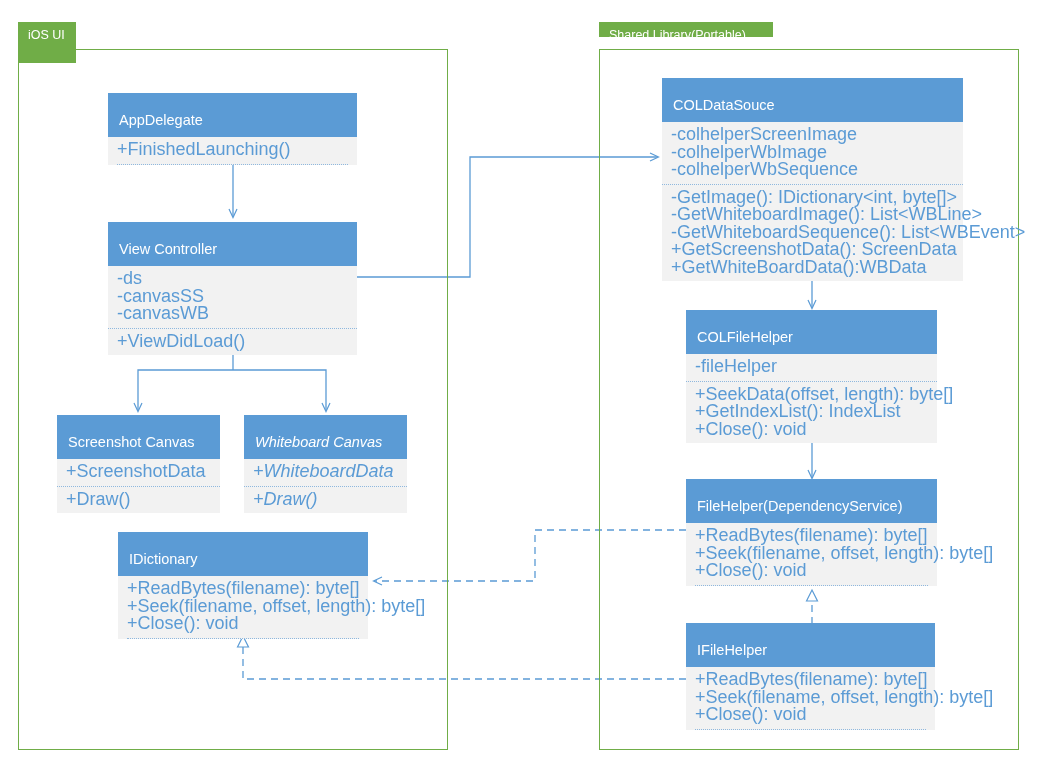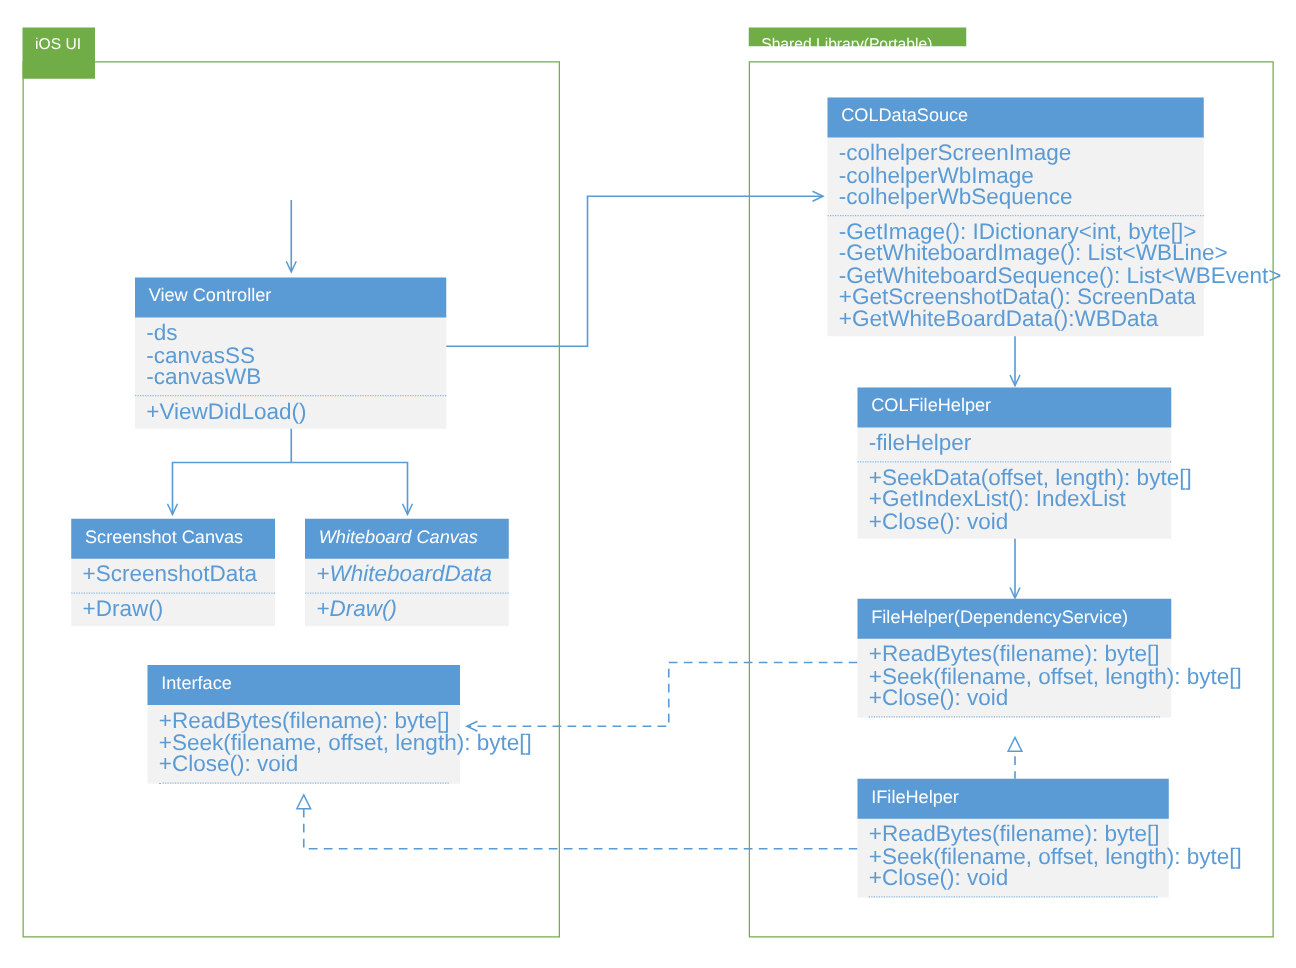--- a/index.html
+++ b/index.html
@@ -41,21 +41,21 @@
   
   .umlclass {
     position: absolute;
     box-sizing: border-box;
     background: #F2F2F2;
   }
   .uml-header {
     background: #5B9BD5;
     color: #ffffff;
     font-size: 14.5px;
-    padding: 6px 11px 8px 11px;
+    padding: 18px 11px 8px 11px;
     box-sizing: border-box;
     white-space: nowrap;
     line-height: 1.25;
   }
   .uml-header .stereo {
     display: block;
     font-size: 11.5px;
     line-height: 1.35;
   }
   .uml-compartment {
@@ -119,20 +119,29 @@
 
       <path stroke-dasharray="7,5" d="M686,679 L243,679 L243,636" marker-end="url(#hollowTri)"></path>
     </g>
   </svg>
 
   <div class="package" style="left:18px; top:49px; width:430px; height:701px;"></div>
   <div class="package-tab" style="left:18px; top:22px; width:58px; height:41px;">
     <span>iOS UI</span>
   </div>
 
+  <div class="umlclass" style="left:108px; top:93px; width:249px;">
+    <div class="uml-header">
+      <span>AppDelegate</span>
+    </div>
+    <div class="uml-compartment first">
+      <div class="mem">+FinishedLaunching()</div>
+    </div>
+    <div class="uml-underline"></div>
+  </div>
 
   <div class="umlclass" style="left:108px; top:222px; width:249px;">
     <div class="uml-header">
       <span>View Controller</span>
     </div>
     <div class="uml-compartment first">
       <div class="mem">-ds</div>
       <div class="mem">-canvasSS</div>
       <div class="mem">-canvasWB</div>
     </div>
@@ -160,21 +169,21 @@
     <div class="uml-compartment first">
       <div class="mem">+WhiteboardData</div>
     </div>
     <div class="uml-compartment">
       <div class="mem">+Draw()</div>
     </div>
   </div>
 
   <div class="umlclass" style="left:118px; top:532px; width:250px;">
     <div class="uml-header">
-      <span>Interface</span>
+      <span>IDictionary</span>
     </div>
     <div class="uml-compartment first">
       <div class="mem">+ReadBytes(filename): byte[]</div>
       <div class="mem">+Seek(filename, offset, length): byte[]</div>
       <div class="mem">+Close(): void</div>
     </div>
     <div class="uml-underline"></div>
   </div>
 
   <div class="package" style="left:599px; top:49px; width:420px; height:701px;"></div>

